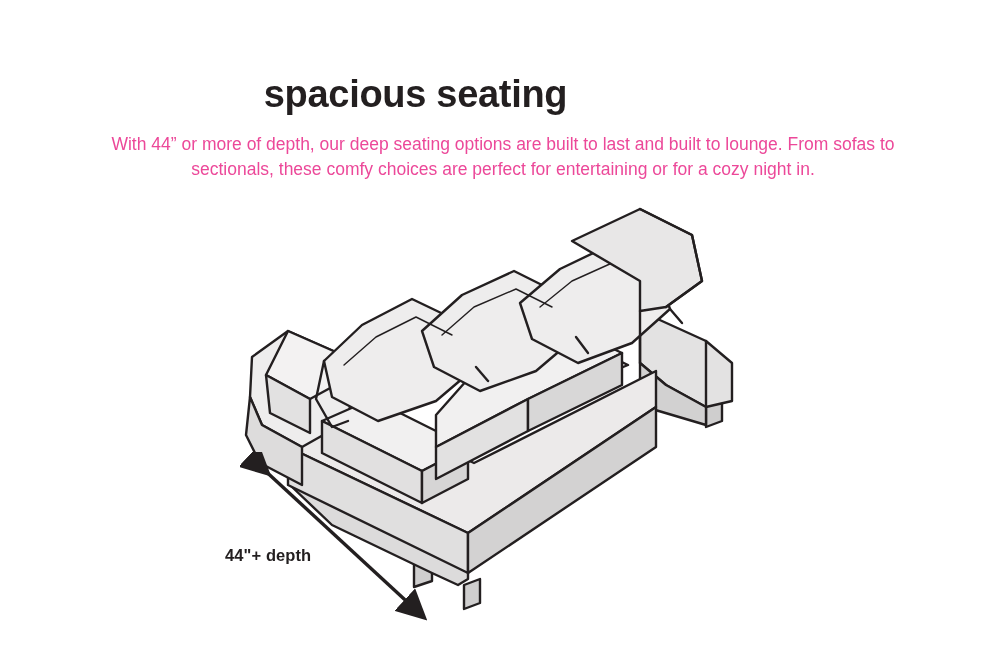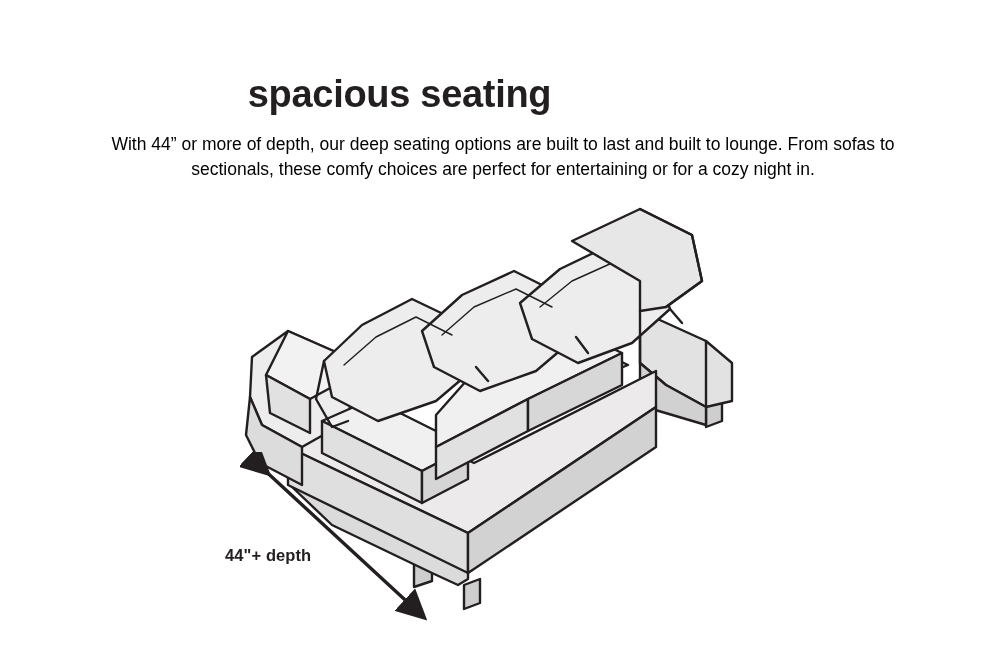--- a/index.html
+++ b/index.html
@@ -22,30 +22,31 @@
   .headline {
     position: absolute;
     top: 48px;
     left: 0;
     width: 799px;
     text-align: center;
     font-size: 38px;
     font-weight: bold;
     letter-spacing: -0.3px;
     color: #231f20;
+    padding-left: 16px;
   }
   .subcopy {
     position: absolute;
     top: 114px;
     left: 88px;
     width: 830px;
     text-align: center;
     font-size: 17.5px;
     line-height: 1.45;
-    color: #000000;
+    color: #ec4899;
   }
   .illustration {
     position: absolute;
     left: 236px;
     top: 185px;
     width: 560px;
     height: 450px;
   }
   .dim-label {
     position: absolute;

